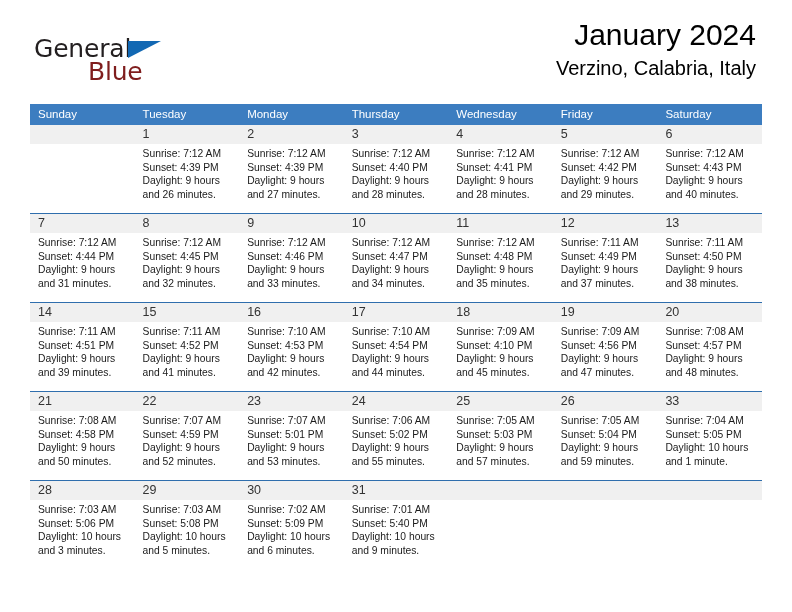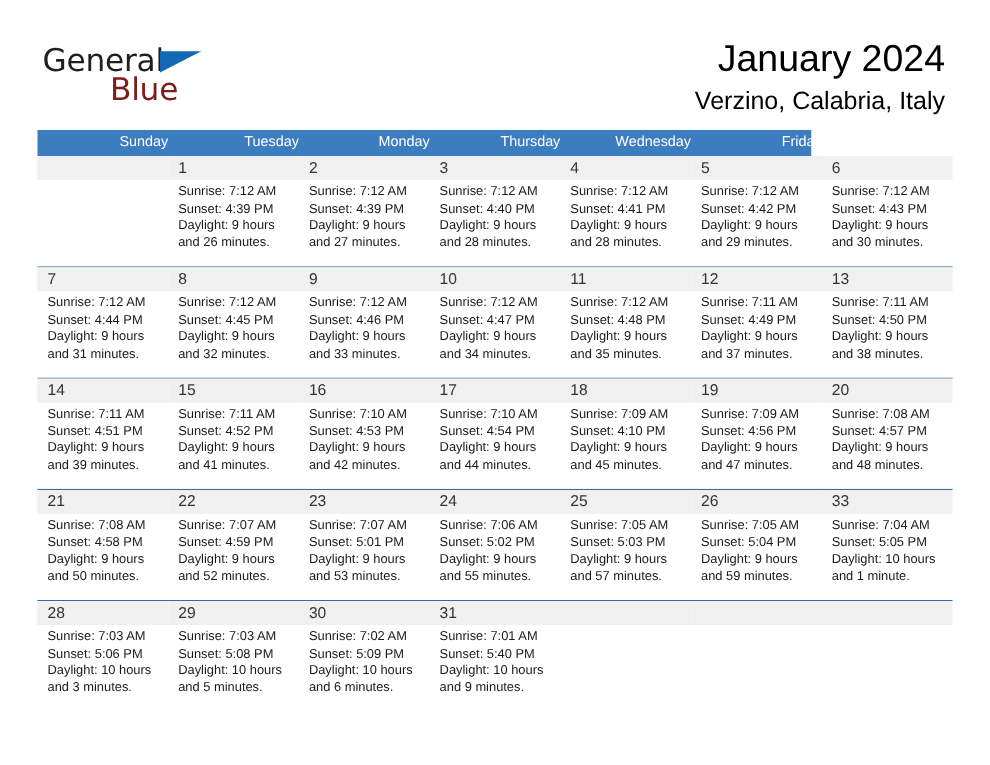--- a/index.html
+++ b/index.html
@@ -67,21 +67,21 @@
     width: 0;
     height: 0;
     border-left: 33px solid #1268b3;
     border-bottom: 17px solid transparent;
     border-top: 0 solid transparent;
   }
 
   .title-block {
     position: absolute;
     right: 36px;
-    top: 30px;
+    top: 17px;
     text-align: right;
   }
   .month-title {
     font-size: 30px;
     font-weight: 400;
     color: #000000;
     line-height: 36px;
     white-space: nowrap;
   }
   .location-subtitle {
@@ -96,24 +96,23 @@
   
   .calendar {
     position: absolute;
     left: 30px;
     top: 104px;
     width: 732px;
   }
 
   .dow-row {
     display: flex;
-    width: 619px;
+    width: 732px;
     height: 21px;
     background: #3c7dc0;
-    text-align: right;
   }
   .dow-cell {
     flex: 0 0 104.57px;
     width: 104.57px;
     color: #ffffff;
     font-size: 11.5px;
     line-height: 21px;
     padding-left: 8px;
     box-sizing: border-box;
     white-space: nowrap;
@@ -247,21 +246,21 @@
                 <div class="day-line">Daylight: 9 hours</div>
                 <div class="day-line">and 29 minutes.</div>
               </div>
             </div>
             <div class="day-cell">
               <div class="day-number">6</div>
               <div class="day-lines">
                 <div class="day-line">Sunrise: 7:12 AM</div>
                 <div class="day-line">Sunset: 4:43 PM</div>
                 <div class="day-line">Daylight: 9 hours</div>
-                <div class="day-line">and 30 minutes.</div>
+                <div class="day-line">and 40 minutes.</div>
               </div>
             </div>
           </div>
         </div>
         <div class="week-row">
           <div class="week-inner">
             <div class="day-cell">
               <div class="day-number">7</div>
               <div class="day-lines">
                 <div class="day-line">Sunrise: 7:12 AM</div>

